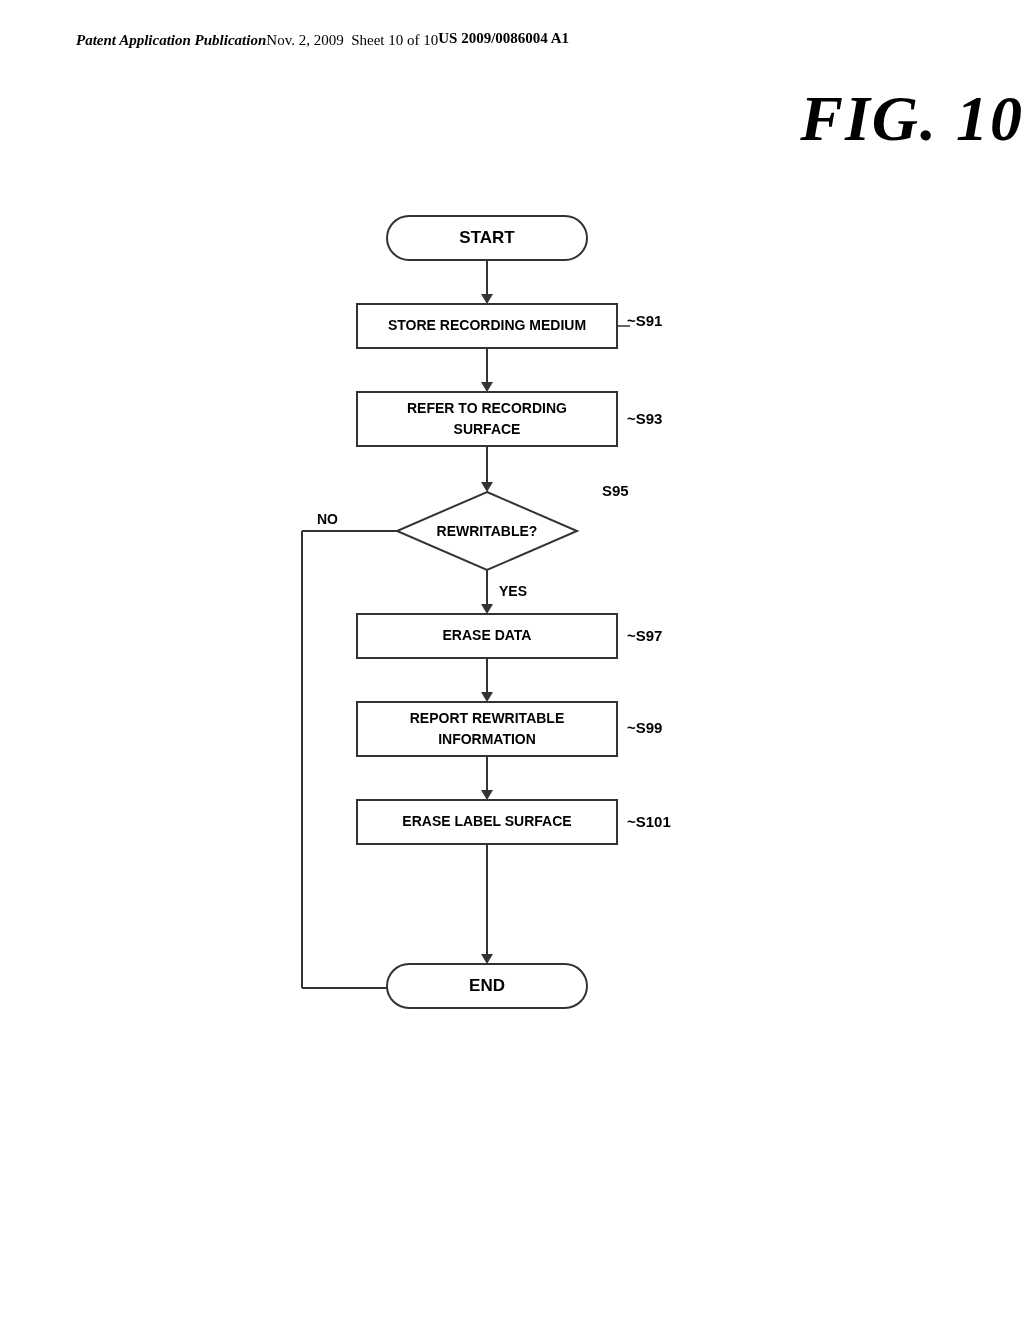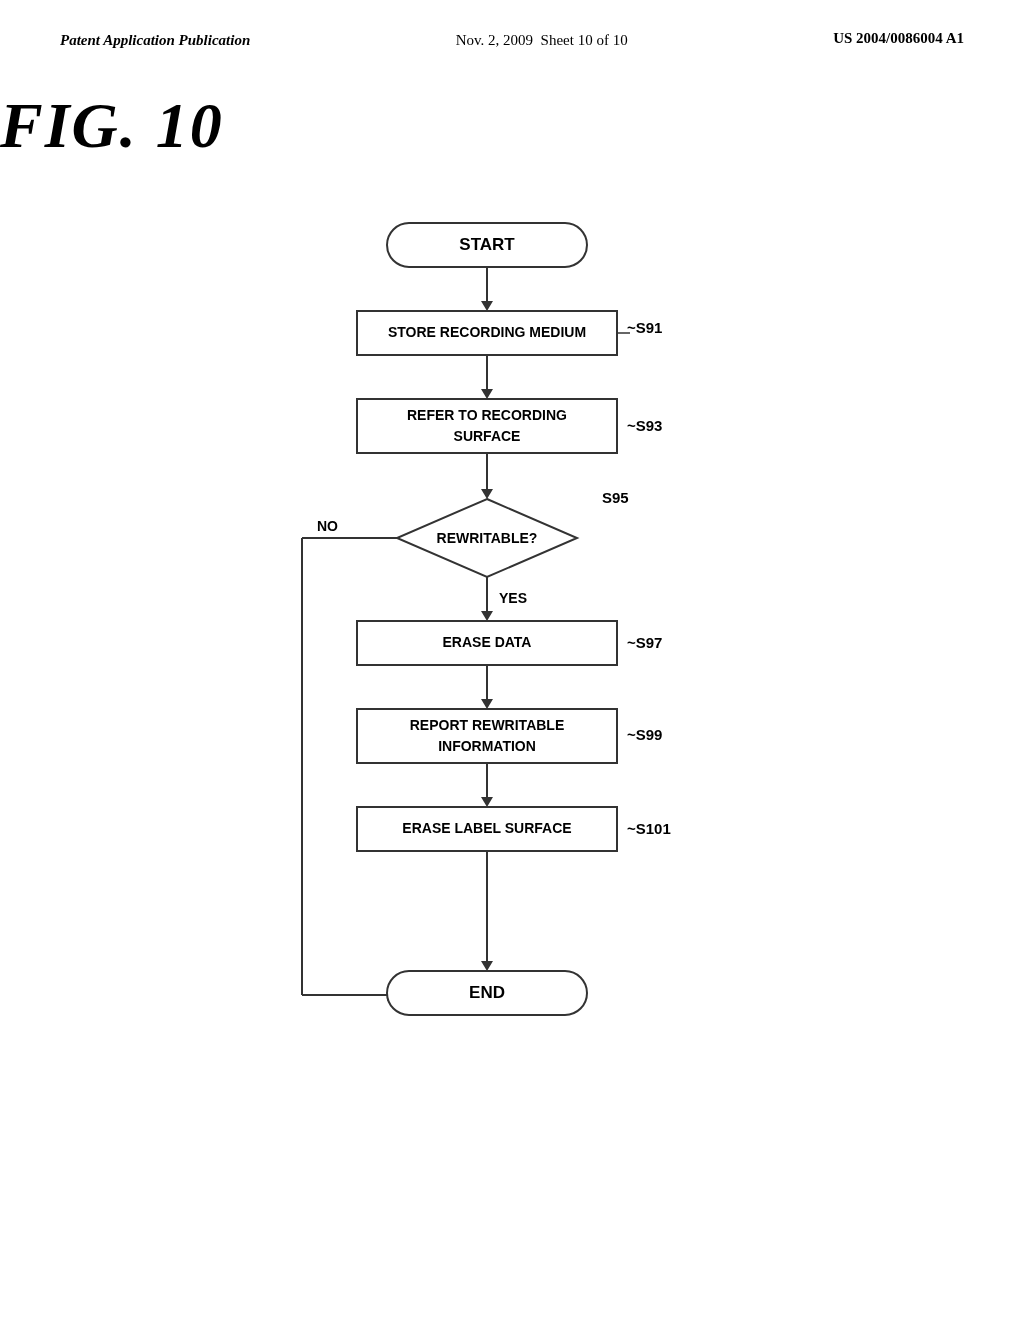--- a/index.html
+++ b/index.html
@@ -8,24 +8,24 @@
       font-family: 'Times New Roman', Times, serif;
       width: 1024px;
       min-height: 1320px;
       position: relative;
       overflow-x: hidden;
     }
 
     
     .header {
       display: flex;
-      justify-content: space-between;
       align-items: flex-start;
       padding: 30px 60px 10px 60px;
       border-bottom: none;
+      margin-left: 16px;
     }
     .header-left {
       font-size: 15px;
       font-weight: bold;
       font-style: italic;
       max-width: 320px;
       line-height: 1.4;
     }
     .header-center {
       font-size: 15px;
@@ -33,44 +33,44 @@
       line-height: 1.4;
     }
     .header-right {
       font-size: 15px;
       font-weight: bold;
       text-align: right;
     }
 
     
     .figure-title {
-      text-align: left;
+      text-align: right;
       font-size: 64px;
       font-style: italic;
       font-weight: bold;
-      margin-top: 28px;
+      margin-top: 21px;
       margin-bottom: 50px;
       letter-spacing: 2px;
     }
 
     
     .flowchart-svg {
       display: block;
       margin: 0 auto;
     }
   </style>
 </head>
 <body>
 
 <div class="header">
   <div class="header-left">Patent Application Publication</div>
   <div class="header-center">
     <span>Nov. 2, 2009</span>&nbsp;&nbsp;<span>Sheet 10 of 10</span>
   </div>
-  <div class="header-right">US 2004/0086004 A1</div>
+  <div class="header-right">US 2009/0086004 A1</div>
 </div>
 
 <div class="figure-title">FIG. 10</div>
 
 <svg class="flowchart-svg" width="600" height="900" viewBox="0 0 600 900" style="display:block; margin: 0 auto;">
 
   <rect x="175" y="10" width="200" height="44" rx="22" ry="22" fill="white" stroke="#333" stroke-width="2"></rect>
   <text x="275" y="37" text-anchor="middle" font-family="Arial, sans-serif" font-size="17" font-weight="bold">START</text>
 
   <line x1="275" y1="54" x2="275" y2="90" stroke="#333" stroke-width="2"></line>

